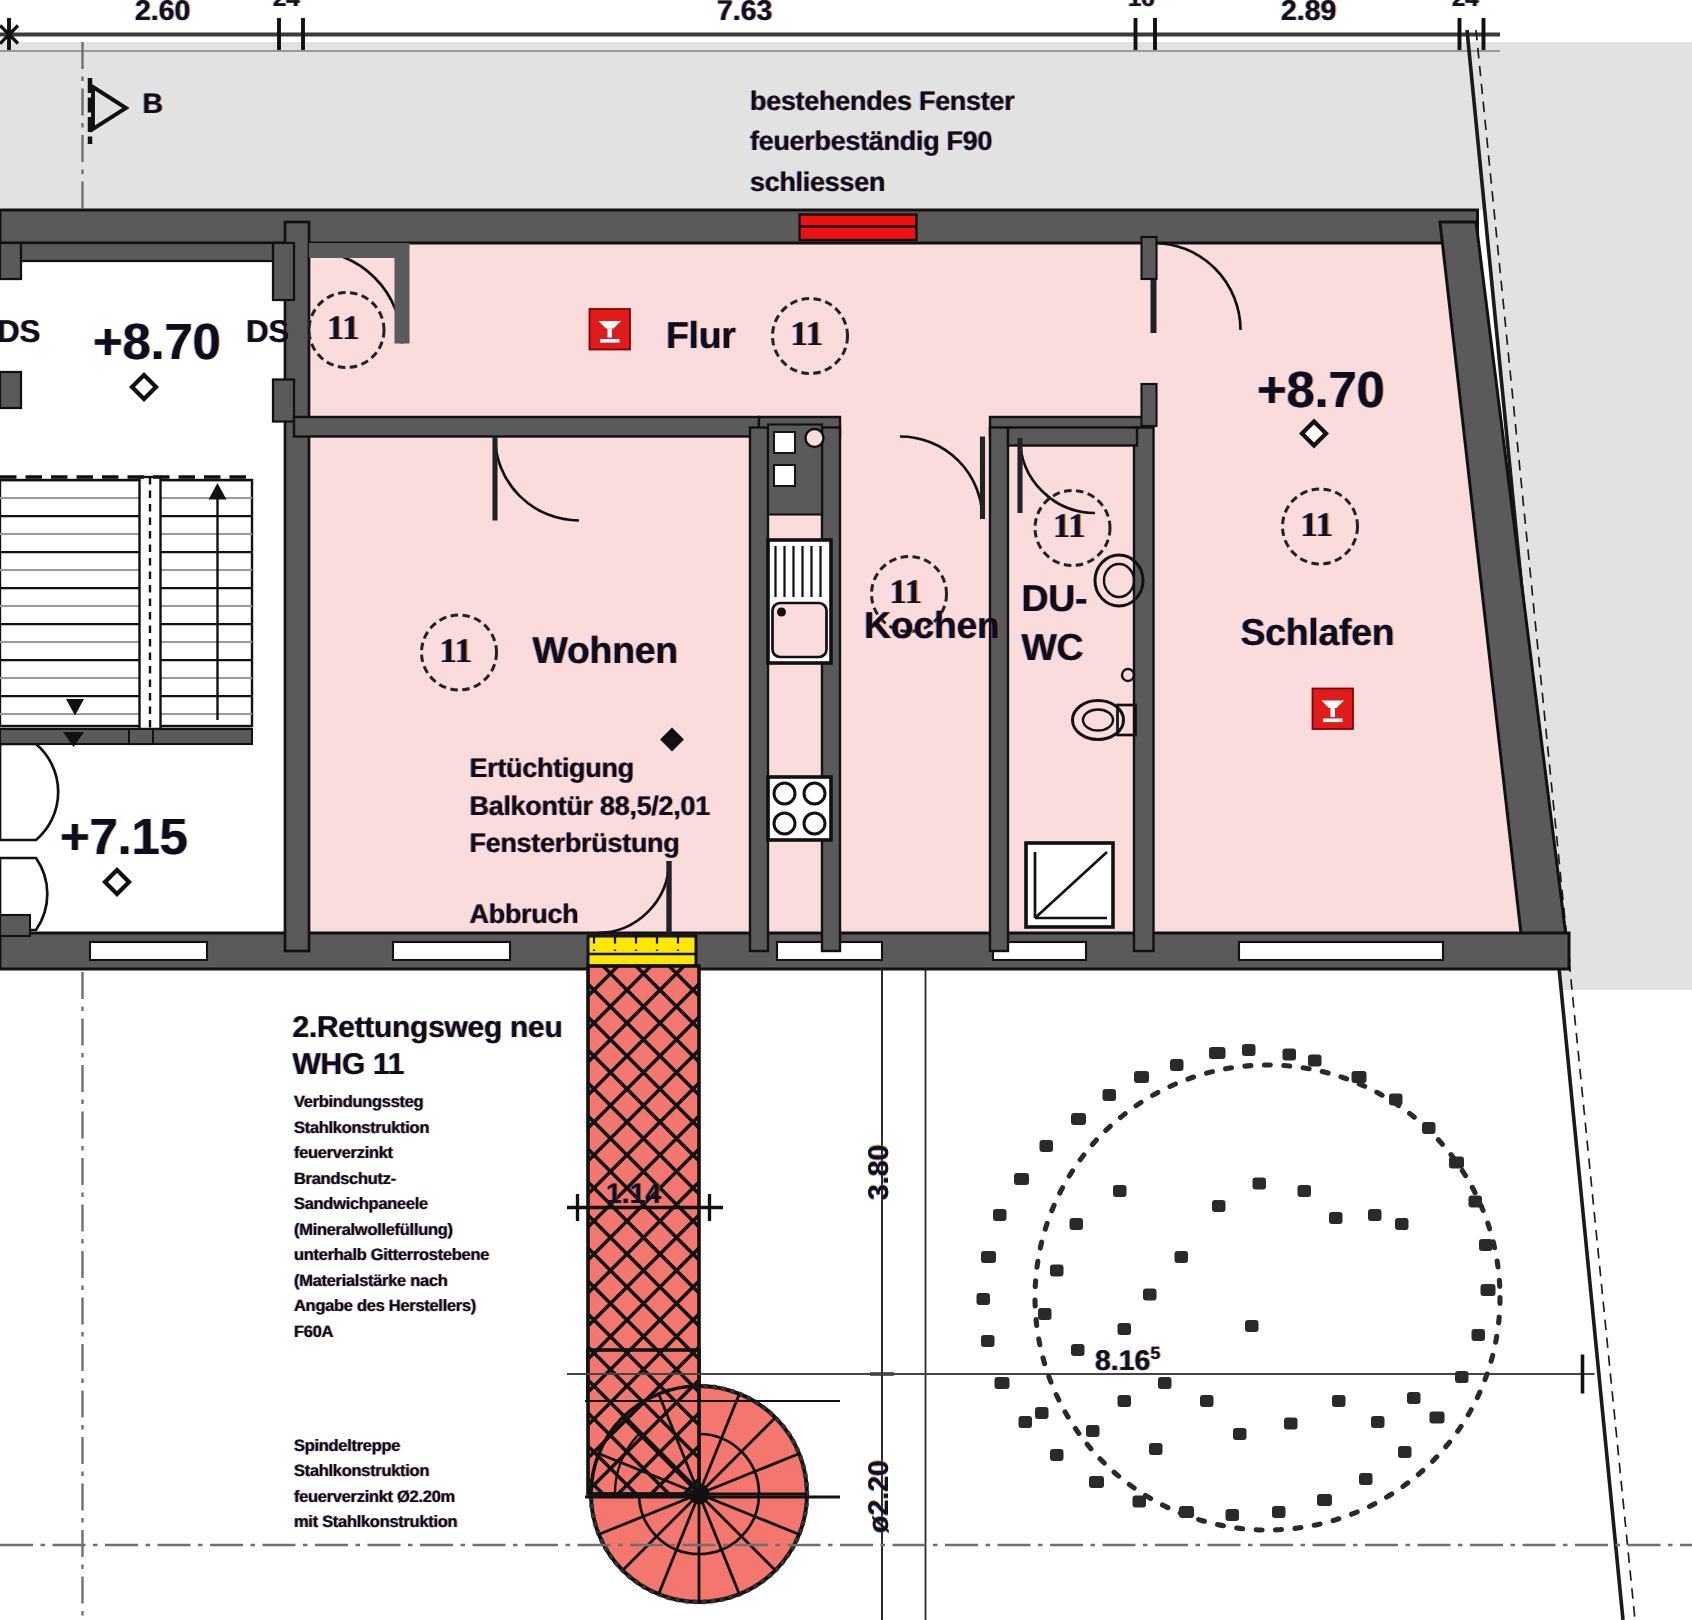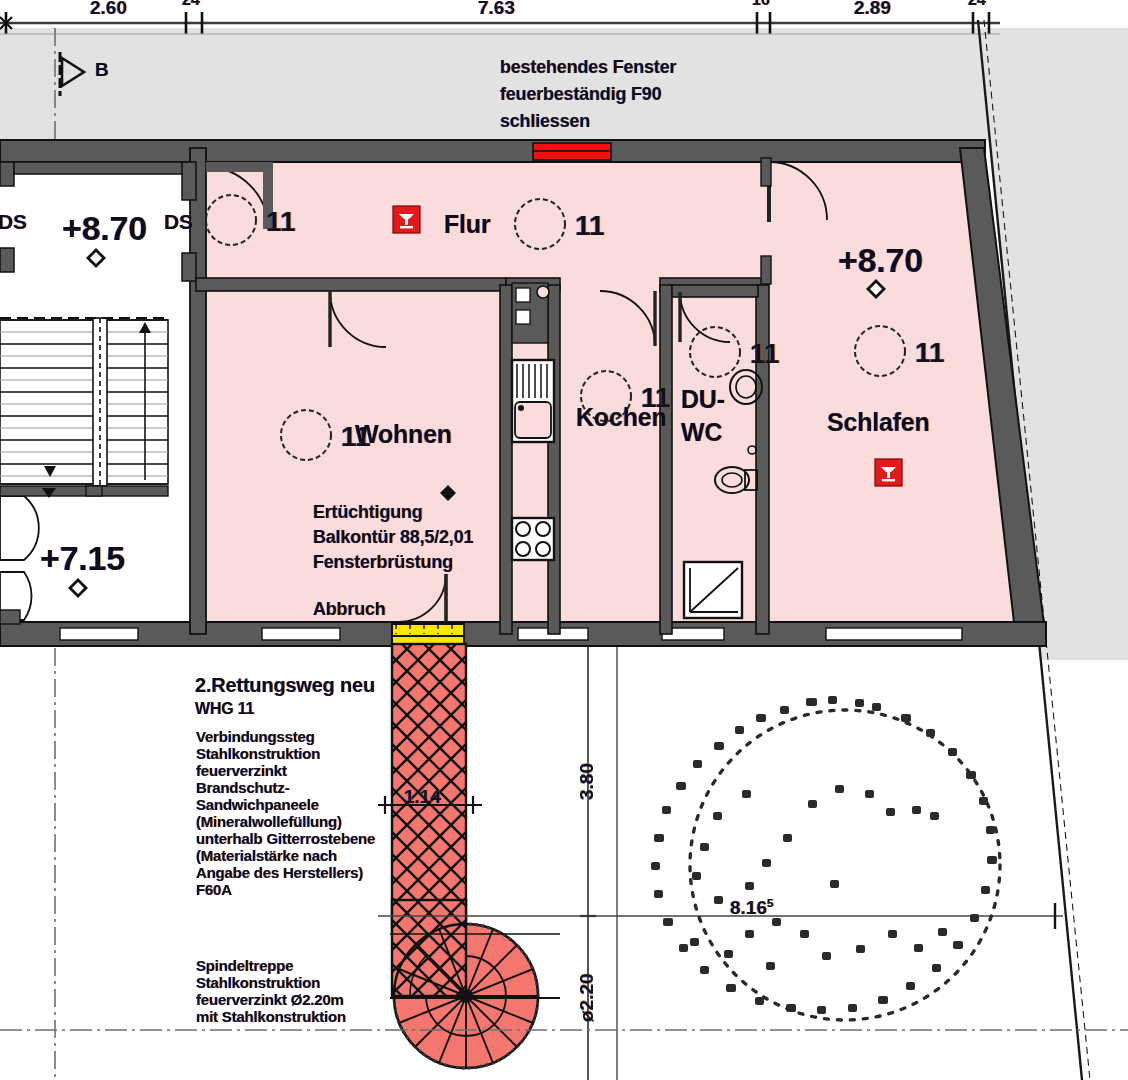--- a/index.html
+++ b/index.html
@@ -47,31 +47,30 @@
   .elev {
     font-size: 34px;
   }
   .ds {
     font-size: 21px;
   }
   .note-big {
     font-size: 18px;
   }
   .note-small {
-    font-size: 15px;
+    font-size: 11px;
     line-height: 1.12;
   }
   .rnum {
     position: absolute;
-    font-family: Liberation Sans, sans-serif;
+    font-family: Liberation Serif, serif;
     font-weight: bold;
-    font-size: 28px;
+    font-size: 23px;
     color: #10101e;
     text-shadow: 0.7px 0 0 rgba(210,100,0,0.7), -0.7px 0 0 rgba(30,60,200,0.5);
-    margin-left: 48px;
   }
   .vert {
     transform-origin: left top;
     transform: rotate(-90deg);
   }
   .sup {
     font-size: 0.62em;
     vertical-align: super;
   }
 </style>
@@ -467,21 +466,21 @@
   <div class="lbl room-name" style="left:681px; top:386px;">DU-</div>
   <div class="lbl room-name" style="left:681px; top:419px;">WC</div>
   <div class="lbl room-name" style="left:827px; top:409px;">Schlafen</div>
 
   <div class="lbl note-big" style="left:313px; top:503px;">Ertüchtigung</div>
   <div class="lbl note-big" style="left:313px; top:528px;">Balkontür 88,5/2,01</div>
   <div class="lbl note-big" style="left:313px; top:553px;">Fensterbrüstung</div>
   <div class="lbl note-big" style="left:313px; top:578px;margin-top:22px;">Abbruch</div>
 
   <div class="lbl" style="left:195px; top:675px; font-size:20px;">2.Rettungsweg neu</div>
-  <div class="lbl" style="left:195px; top:700px; font-size:16px;">WHG 11</div>
+  <div class="lbl" style="left:195px; top:700px; font-size:20px;">WHG 11</div>
 
   <div class="lbl note-small" style="left:196px; top:729px;">Verbindungssteg</div>
   <div class="lbl note-small" style="left:196px; top:746px;">Stahlkonstruktion</div>
   <div class="lbl note-small" style="left:196px; top:763px;">feuerverzinkt</div>
   <div class="lbl note-small" style="left:196px; top:780px;">Brandschutz-</div>
   <div class="lbl note-small" style="left:196px; top:797px;">Sandwichpaneele</div>
   <div class="lbl note-small" style="left:196px; top:814px;">(Mineralwollefüllung)</div>
   <div class="lbl note-small" style="left:196px; top:831px;">unterhalb Gitterrostebene</div>
   <div class="lbl note-small" style="left:196px; top:848px;">(Materialstärke nach</div>
   <div class="lbl note-small" style="left:196px; top:865px;">Angabe des Herstellers)</div>

